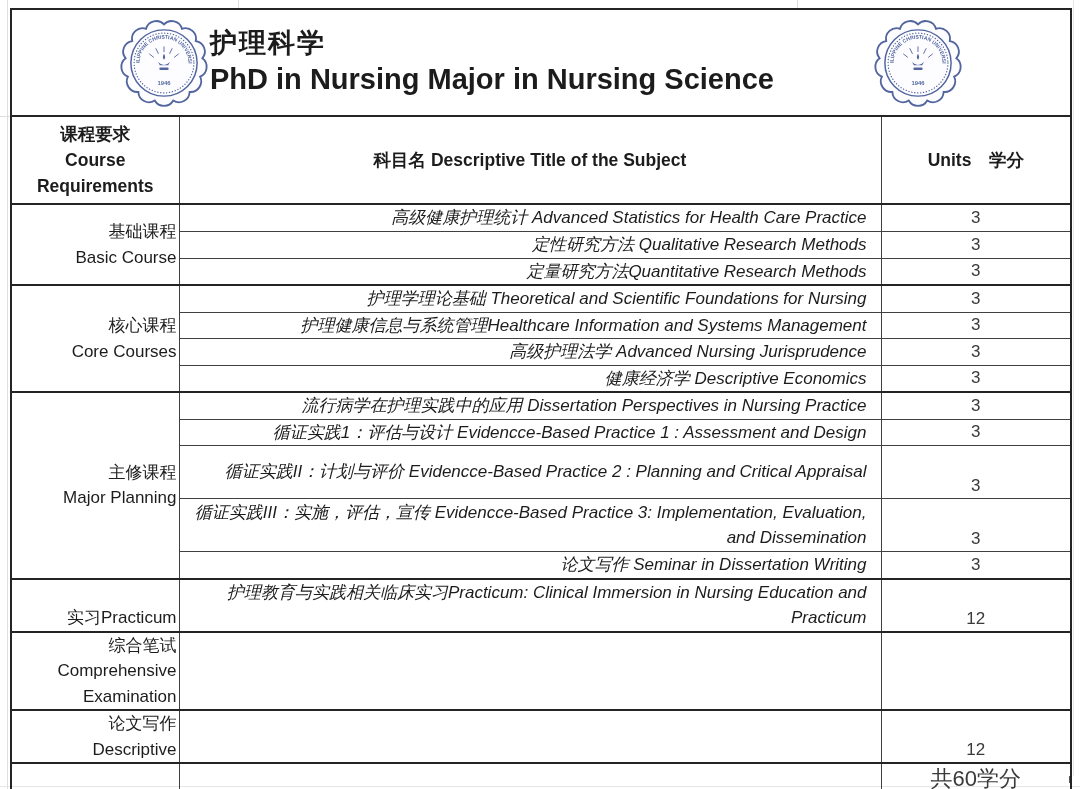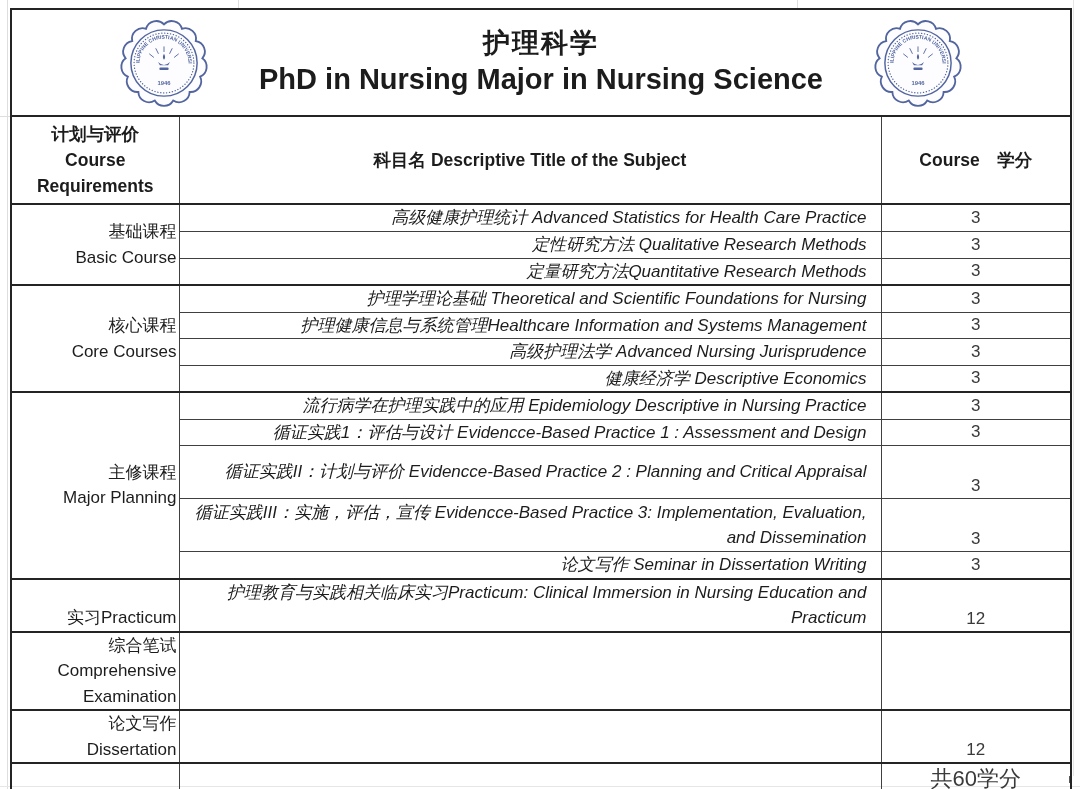--- a/index.html
+++ b/index.html
@@ -26,21 +26,21 @@
   td{border:1px solid #404040;padding:0 2px;overflow:hidden;}
   tr.sec > td{border-top:2px solid #242424;}
 
   tr.h-title{height:107px;} tr.h-colhead{height:88px;}
   tr.h27{height:27px;} tr.h26{height:26px;} tr.h53{height:53px;}
   tr.h80{height:64px;} tr.h18{height:18px;}
 
   
   td.title-cell{border-bottom:2px solid #242424;}
   .title-band{display:flex;align-items:center;justify-content:space-between;padding:0 104px;}
-  .titles{flex:1;text-align:center;line-height:1.3;}
+  .titles{flex:1;text-align:left;line-height:1.3;}
   .title-zh{font-size:27px;font-weight:bold;letter-spacing:2px;}
   .title-en{font-size:29px;font-weight:bold;}
   svg.seal{display:block;}
 
   
   tr.h-colhead td{font-weight:bold;text-align:center;vertical-align:middle;font-size:17.5px;}
   .pre{white-space:pre-line;line-height:1.5;}
 
   
   td.gcell{text-align:right;vertical-align:middle;font-size:17px;line-height:1.5;white-space:pre-line;}
@@ -118,25 +118,25 @@
             <path d="M50 40 q-2.4 4 0 6.5 q2.4 -2.5 0 -6.5" fill="#52659f"></path>
             <path d="M43.5 49 q6.5 6.5 13 0 l-2 3.5 h-9 z" fill="#52659f"></path>
             <rect x="45" y="55" width="10" height="2.6" rx="1" fill="#52659f"></rect>
             <text x="50" y="74" font-size="6.4" fill="#52659f" font-weight="bold" text-anchor="middle">1946</text>
           </svg>
         </div>
       </td>
     </tr>
 
     <tr class="h-colhead sec">
-      <td class="pre">计划与评价
+      <td class="pre">课程要求
 Course
 Requirements</td>
       <td>科目名 Descriptive Title of the Subject</td>
-      <td>Course　学分</td>
+      <td>Units　学分</td>
     </tr>
 
     <tr class="h27 sec">
       <td class="gcell" rowspan="3">基础课程
 Basic Course</td>
       <td class="subj">高级健康护理统计 Advanced Statistics for Health Care Practice</td>
       <td class="unit">3</td>
     </tr>
     <tr class="h27">
       <td class="subj">定性研究方法 Qualitative Research Methods</td>
@@ -162,21 +162,21 @@
       <td class="unit">3</td>
     </tr>
     <tr class="h26">
       <td class="subj">健康经济学 Descriptive Economics</td>
       <td class="unit">3</td>
     </tr>
 
     <tr class="h26 sec">
       <td class="gcell" rowspan="5">主修课程
 Major Planning</td>
-      <td class="subj">流行病学在护理实践中的应用 Epidemiology Descriptive in Nursing Practice</td>
+      <td class="subj">流行病学在护理实践中的应用 Dissertation Perspectives in Nursing Practice</td>
       <td class="unit">3</td>
     </tr>
     <tr class="h26">
       <td class="subj">循证实践1：评估与设计 Evidencce-Based Practice 1 : Assessment and Design</td>
       <td class="unit">3</td>
     </tr>
     <tr class="h53">
       <td class="subj">循证实践II：计划与评价 Evidencce-Based Practice 2 : Planning and Critical Appraisal</td>
       <td class="unit ub">3</td>
     </tr>
@@ -198,21 +198,21 @@
     <tr class="h80 sec">
       <td class="gcell">综合笔试
 Comprehensive
 Examination</td>
       <td class="subj"></td>
       <td class="unit"></td>
     </tr>
 
     <tr class="h53 sec">
       <td class="gcell">论文写作
-Dissertation</td>
+Descriptive</td>
       <td class="subj"></td>
       <td class="unit ub">12</td>
     </tr>
 
     <tr class="h18 sec">
       <td class="gcell"></td>
       <td class="subj"></td>
       <td class="unit total">共60学分</td>
     </tr>
   </tbody>

